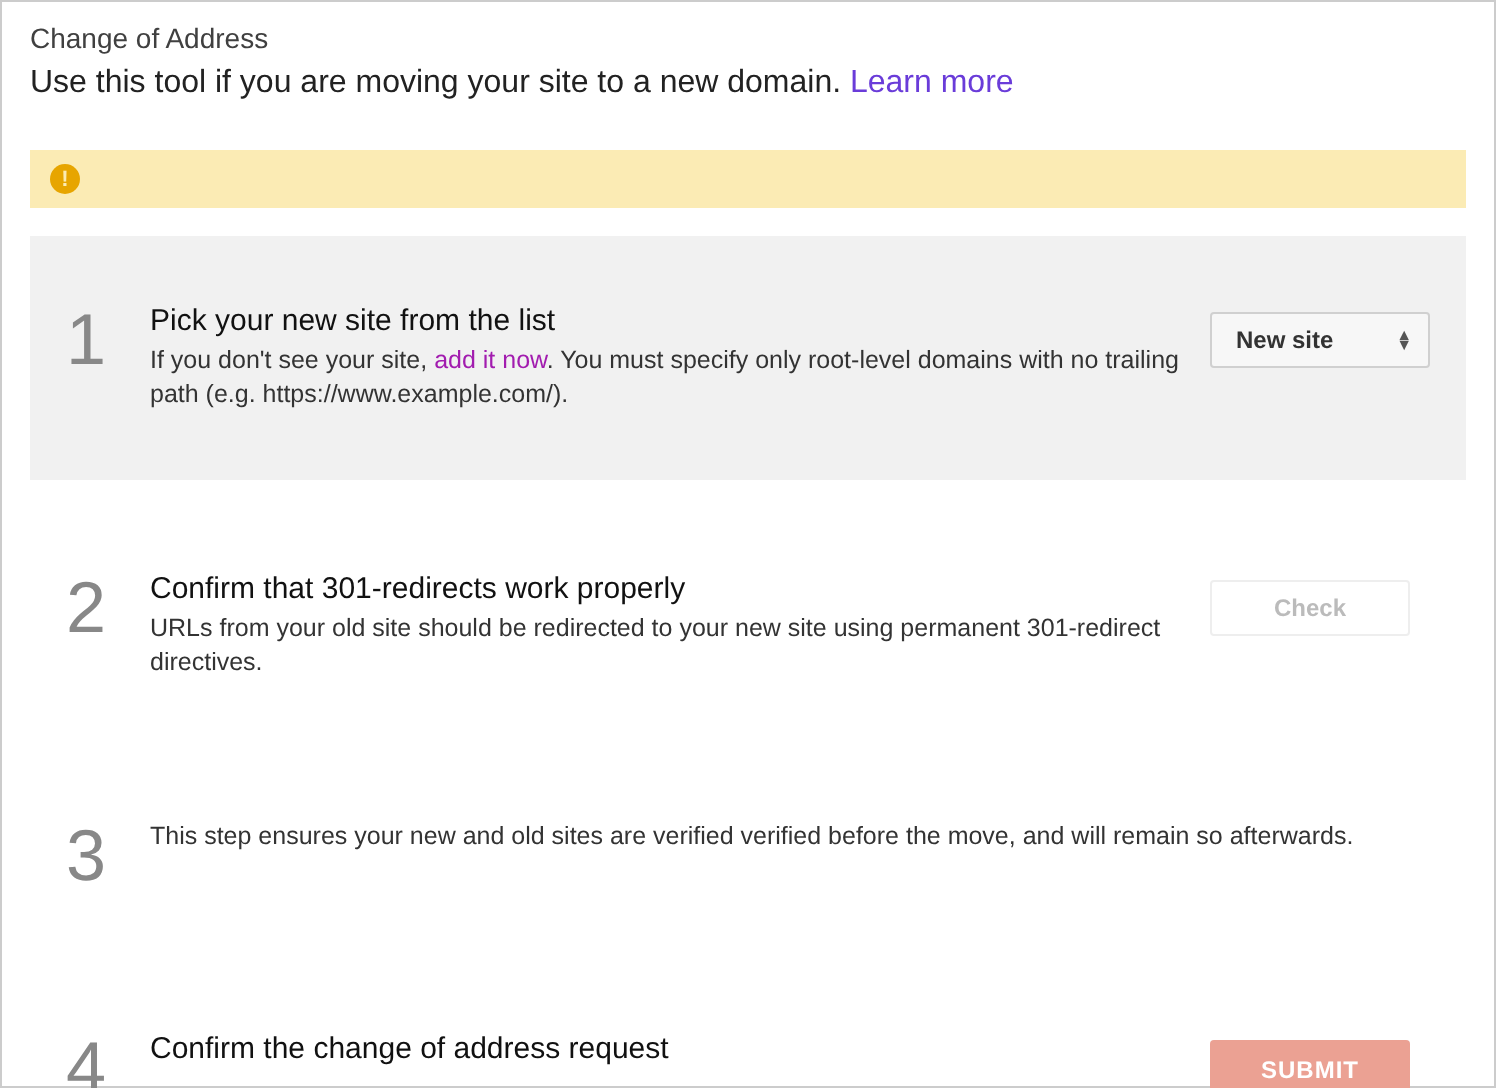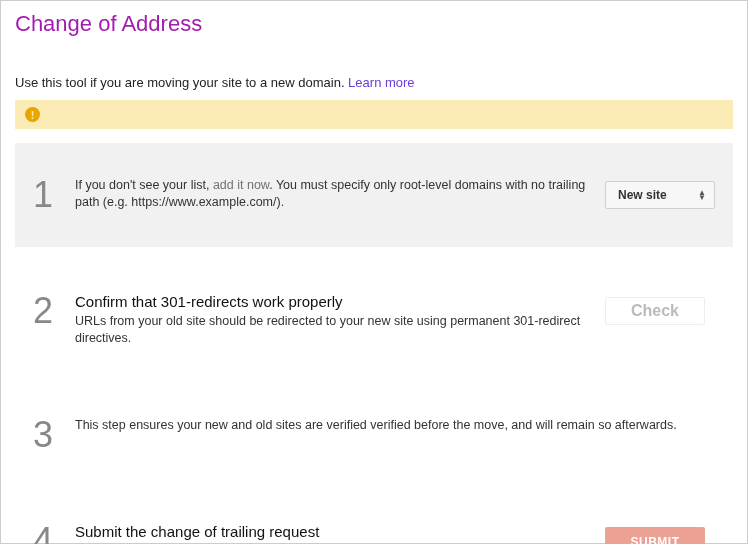--- a/index.html
+++ b/index.html
@@ -13,30 +13,29 @@
   }
   .frame {
     width: 748px;
     height: 544px;
     border: 1px solid #ccc;
     background: #fff;
     padding: 0 14px 14px 14px;
     position: relative;
   }
   .page-title {
-    font-size: 22px;
-    color: #a21caf;
+    font-size: 14px;
+    color: #404040;
     padding-top: 10px;
     padding-bottom: 6px;
   }
   .subtitle {
-    font-size: 13px;
+    font-size: 16px;
     color: #222;
-    padding-bottom: 10px;
-    margin-top: 32px;
+    padding-bottom: 24px;
   }
   .subtitle a {
     color: #6a3cd9;
     text-decoration: none;
   }
   .alert {
     background: #fbebb4;
     display: flex;
     align-items: center;
     padding: 7px 10px;
@@ -88,21 +87,21 @@
     color: #111;
     font-weight: 400;
     margin-bottom: 3px;
   }
   .step-desc {
     font-size: 12.5px;
     color: #333;
     line-height: 1.35;
   }
   .step-desc a {
-    color: #737373;
+    color: #a21caf;
     text-decoration: none;
   }
   .step-action {
     flex: 0 0 110px;
     display: flex;
     align-items: flex-start;
     justify-content: flex-start;
     padding-top: 4px;
   }
   .select-box {
@@ -124,21 +123,21 @@
     display: flex;
     flex-direction: column;
     line-height: 5px;
     font-size: 8px;
     color: #555;
   }
   .btn-ghost {
     border: 1px solid #eee;
     background: #fff;
     color: #bbb;
-    font-size: 16px;
+    font-size: 12px;
     font-weight: bold;
     height: 28px;
     width: 100px;
     display: flex;
     align-items: center;
     justify-content: center;
     border-radius: 2px;
   }
   .btn-submit {
     background: #eba193;
@@ -167,22 +166,23 @@
     <span>Use this tool if you are moving your site to a new domain. </span><a href="#">Learn more</a>
   </div>
 
   <div class="alert">
     <div class="alert-icon">!</div>
   </div>
 
   <div class="step step-1">
     <div class="step-num">1</div>
     <div class="step-body">
+      <div class="step-title">Pick your new site from the list</div>
       <div class="step-desc">
-        <span>If you don't see your list, </span><a href="#">add it now</a><span>. You must specify only root-level domains with no trailing path (e.g. https://www.example.com/).</span>
+        <span>If you don't see your site, </span><a href="#">add it now</a><span>. You must specify only root-level domains with no trailing path (e.g. https://www.example.com/).</span>
       </div>
     </div>
     <div class="step-action">
       <div class="select-box">
         <span>New site</span>
         <span class="select-arrows">
           <span>▲</span>
             <span>▼</span>
         </span>
       </div>
@@ -209,21 +209,21 @@
     <div class="step-body">
       <div class="step-desc">This step ensures your new and old sites are verified verified before the move, and will remain so afterwards.</div>
     </div>
   </div>
 
   <div class="divider-gap"></div>
 
   <div class="step">
     <div class="step-num">4</div>
     <div class="step-body">
-      <div class="step-title">Submit the change of trailing request</div>
+      <div class="step-title">Confirm the change of address request</div>
 
     </div>
     <div class="step-action">
       <button class="btn-submit">SUBMIT</button>
     </div>
   </div>
 
 </div>
 
 </body></html>

